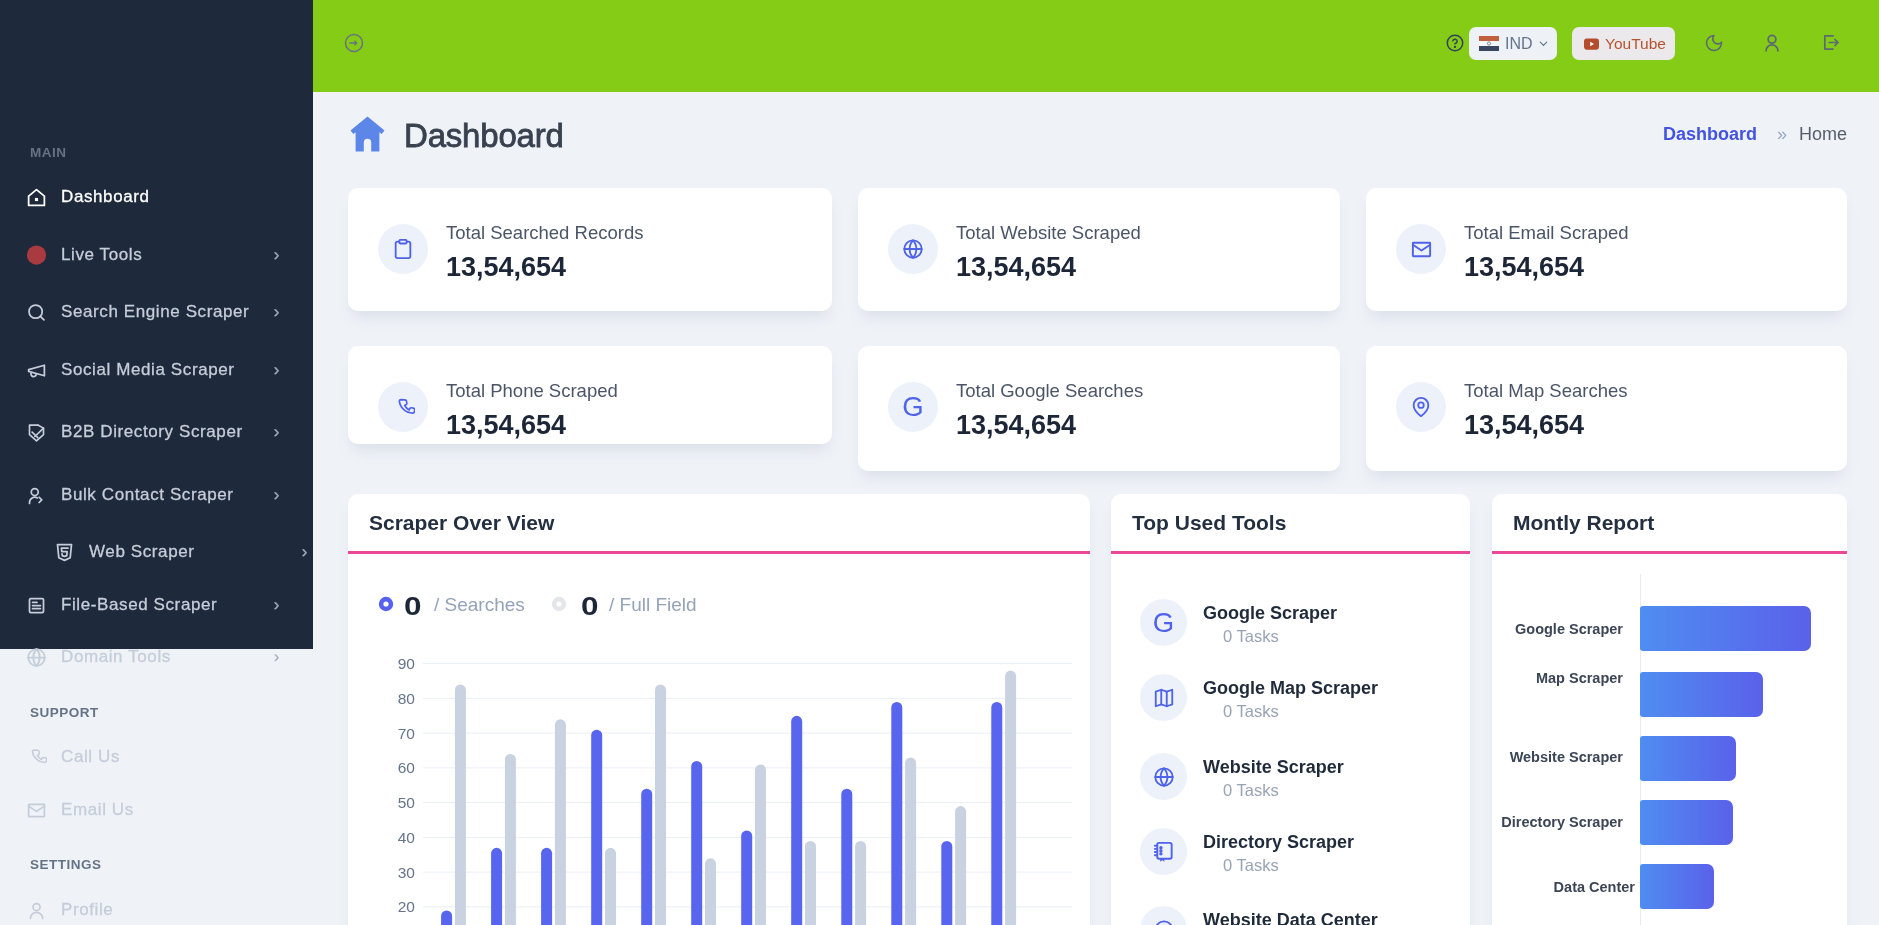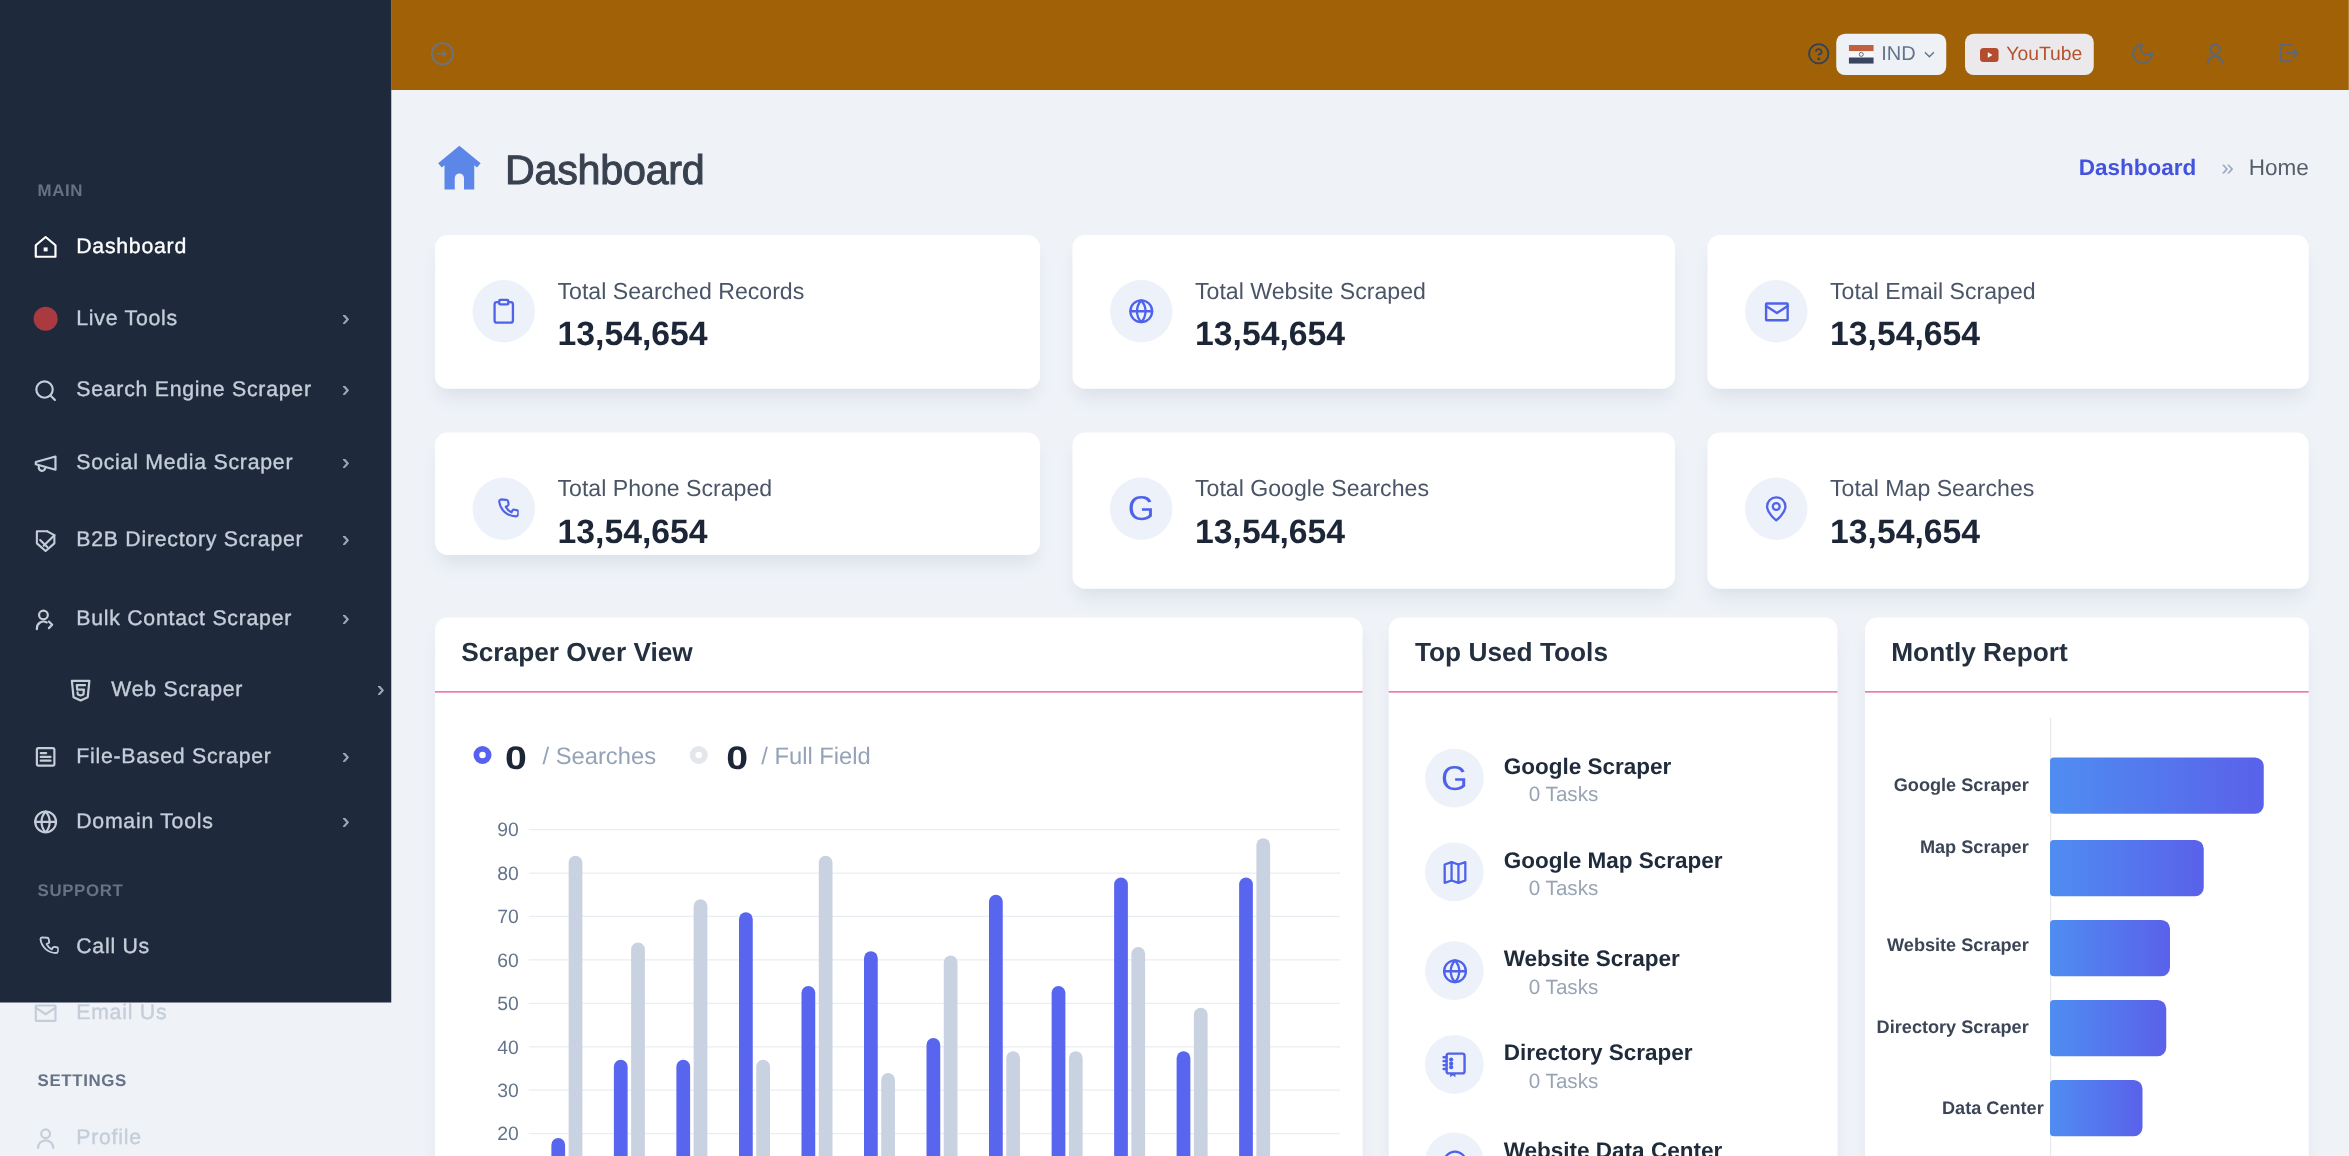--- a/index.html
+++ b/index.html
@@ -1,38 +1,38 @@
 <!DOCTYPE html>
 <html><head>
 <meta charset="utf-8">
 <style>
 * { margin:0; padding:0; box-sizing:border-box; }
 html,body { width:1879px; height:925px; overflow:hidden; font-family:"Liberation Sans", sans-serif; background:#eff3f8; }
 .abs { position:absolute; }
 
-#sidebar { position:absolute; left:0; top:0; width:313px; height:802px; background:#1e293b; z-index:5; }
+#sidebar { position:absolute; left:0; top:0; width:313px; height:649px; background:#1e293b; z-index:5; }
 .nav-label { position:absolute; left:30px; font-size:13.5px; font-weight:700; letter-spacing:.5px; color:#667285; }
 .nav-item { position:absolute; left:0; width:313px; height:44px; display:flex; align-items:center; color:#c5cdd9; font-size:17px; font-weight:400; letter-spacing:0.6px; -webkit-text-stroke:0.3px #c5cdd9; }
 .nav-item .nicon { position:absolute; left:26px; width:21px; height:21px; display:flex; align-items:center; justify-content:center; }
 .nav-item .ntext { position:absolute; left:61px; white-space:nowrap; }
 .nav-item .chev { position:absolute; right:33px; color:#97a1b2; }
 .nav-item.active { color:#ffffff; -webkit-text-stroke:0.3px #ffffff; }
 
-#header { position:absolute; left:313px; top:0; width:1566px; height:72px; background:#a16207; z-index:4; }
+#header { position:absolute; left:313px; top:0; width:1566px; height:92px; background:#84cc16; z-index:4; }
 .hicon { position:absolute; display:flex; align-items:center; justify-content:center; }
 .pill { position:absolute; top:27px; height:33px; border-radius:7px; display:flex; align-items:center; }
 #pill-ind { left:1156px; width:88px; background:#eef2f6; }
 #pill-yt { left:1259px; width:103px; background:#ebe9eb; }
 
 #content { position:absolute; left:313px; top:88px; width:1566px; height:837px; background:#eff3f8; }
 .card { position:absolute; background:#fff; border-radius:10px; box-shadow:0 10px 14px -4px rgba(145,158,176,.22); }
 .statcard .circ { position:absolute; left:30px; top:36px; width:50px; height:50px; border-radius:50%; background:#edf1f9; display:flex; align-items:center; justify-content:center; color:#4f63ea; }
 .statcard .t1 { position:absolute; left:98px; top:34px; font-size:18.5px; color:#4a5568; }
 .statcard .t2 { position:absolute; left:98px; top:64px; font-size:27px; font-weight:700; color:#1c2637; }
-.cardhead { position:absolute; left:0; top:0; right:0; height:60px; border-bottom:1px solid #ec4899; }
+.cardhead { position:absolute; left:0; top:0; right:0; height:60px; border-bottom:3px solid #ec4899; }
 .cardhead span { position:absolute; left:21px; top:17px; font-size:21px; font-weight:700; color:#24303f; }
 
 #ptitle { position:absolute; left:91px; top:29px; font-size:33px; font-weight:400; color:#39414f; -webkit-text-stroke:0.8px #39414f; letter-spacing:-0.2px; }
 #bcrumb { position:absolute; right:32px; top:36px; font-size:18px; }
 
 .tool { position:absolute; left:0; width:359px; }
 .tool .tcirc { position:absolute; left:29px; top:0; width:47px; height:47px; border-radius:50%; background:#edf1f9; display:flex; align-items:center; justify-content:center; color:#4f63ea; }
 .tool .tt1 { position:absolute; left:92px; top:4px; font-size:18px; font-weight:700; color:#1f2a3a; white-space:nowrap; }
 .tool .tt2 { position:absolute; left:92px; top:28px; font-size:16.5px; color:#98a4b5;margin-left:20px; }
 

